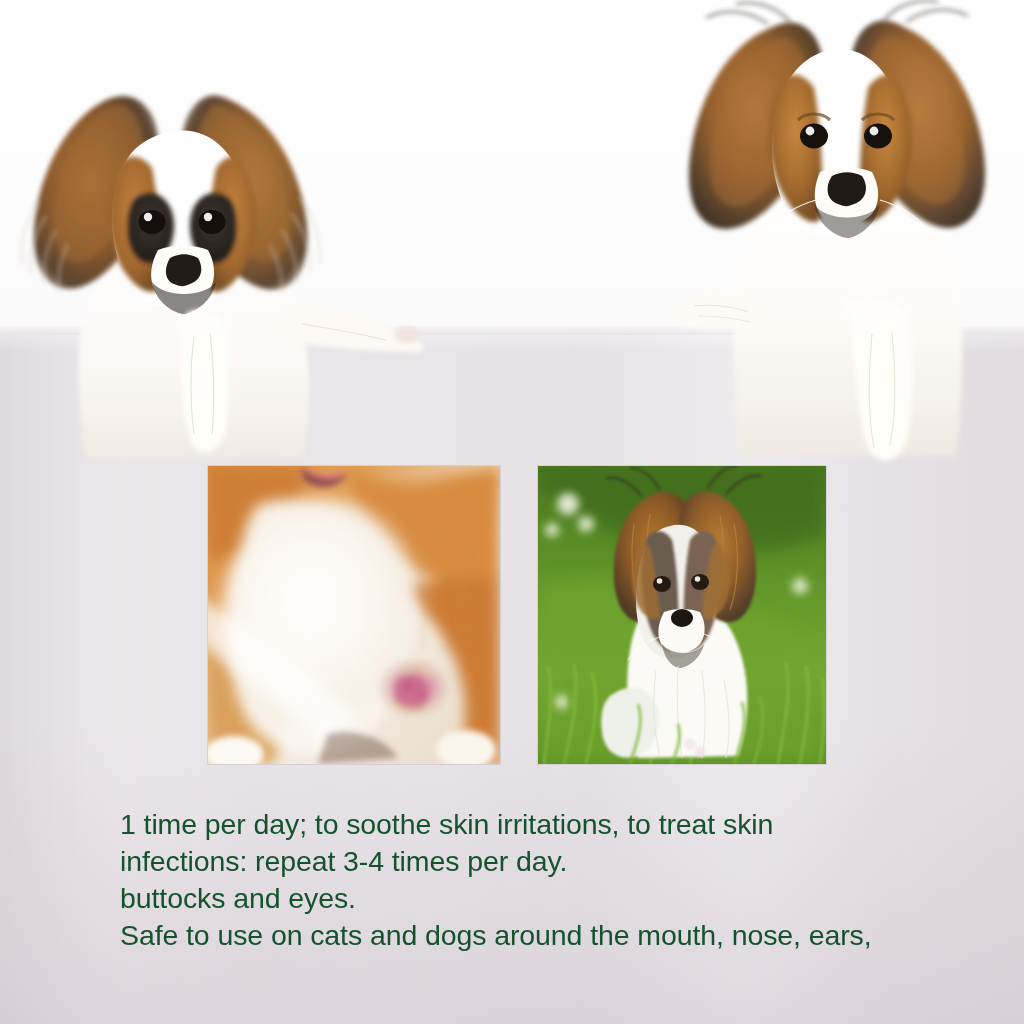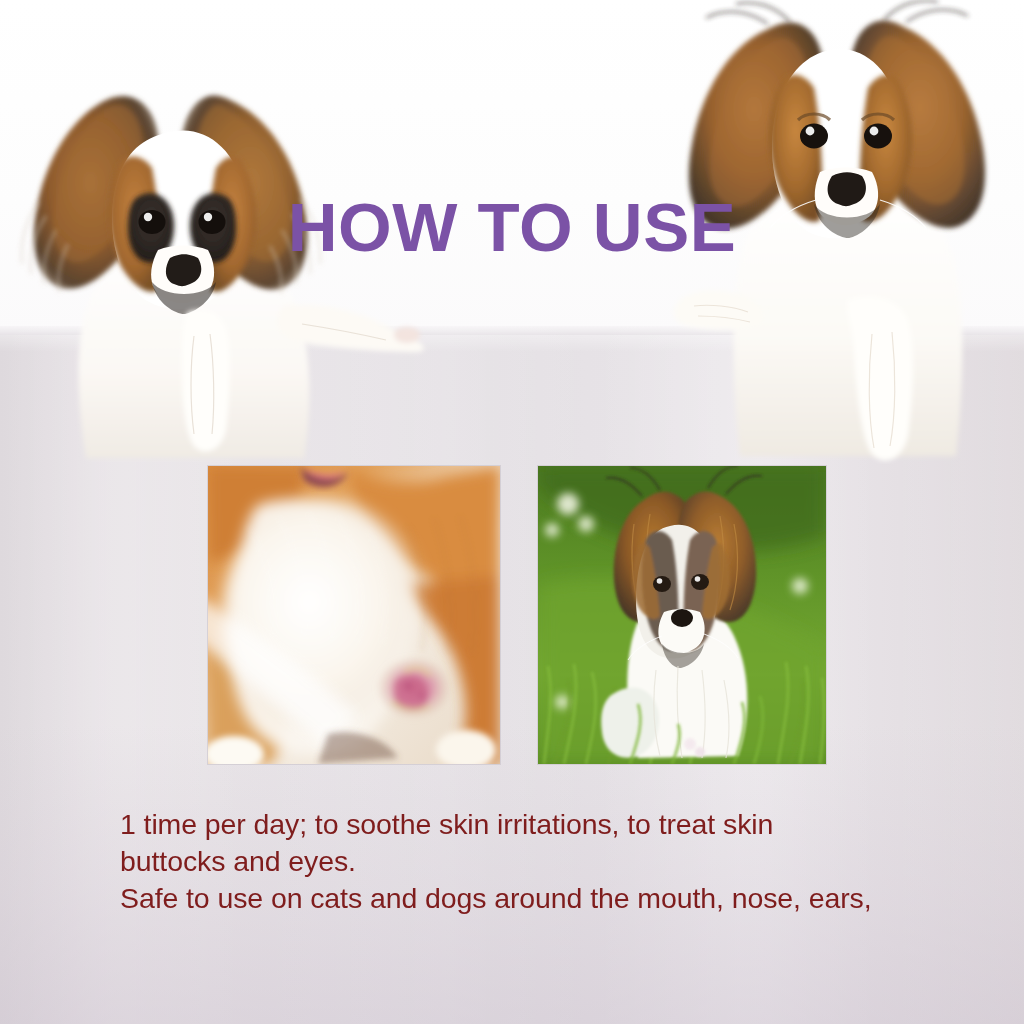--- a/index.html
+++ b/index.html
@@ -84,21 +84,21 @@
     position:absolute; top:0; width:292px; height:298px;
     overflow:hidden;
     box-shadow:0 0 0 1px rgba(190,185,192,.45);
   }
   .photo-left{ left:0; }
   .photo-right{ left:330px; width:288px; }
 
   
   .body-copy{
     position:absolute; left:120px; top:806px; width:880px;
-    color:#7f1d1d;
+    color:#14532d;
     font-size:28.5px;
     line-height:37px;
     font-weight:400;
     letter-spacing:-.1px;
     z-index:40;
   }
   .body-copy p{ margin:0; }
 </style>
 </head>
 <body>
@@ -321,21 +321,20 @@
         <path d="M244 338 C 248 376 248 420 242 452"></path>
       </g>
     </svg>
   </div>
 
   <div class="ledge"></div>
   <div class="ledge-top-edge"></div>
   <div class="ledge-bands"></div>
   <div class="ledge-bottom-wash"></div>
 
-  <div class="title">HOW TO USE</div>
 
   <div class="photos">
 
     <div class="photo photo-left">
       <svg viewBox="0 0 292 298" width="292" height="298" xmlns="http://www.w3.org/2000/svg">
         <defs>
           <linearGradient id="furBg" x1="0" y1="0" x2="1" y2="1">
             <stop offset="0%" stop-color="#d98b3f"></stop>
             <stop offset="28%" stop-color="#e2a25c"></stop>
             <stop offset="60%" stop-color="#f4ece1"></stop>
@@ -548,17 +547,18 @@
           <path d="M196 298 C 204 274 210 254 204 236"></path>
           <path d="M216 298 C 224 272 228 250 222 230"></path>
           <path d="M134 298 C 140 282 144 270 140 258"></path>
         </g>
       </svg>
     </div>
   </div>
 
   <div class="body-copy">
     <p>1 time per day; to soothe skin irritations, to treat skin</p>
+    <p>infections: repeat 3-4 times per day.</p>
     <p>buttocks and eyes.</p>
     <p>Safe to use on cats and dogs around the mouth, nose, ears,</p>
   </div>
 
 </div>
 
 </body></html>

